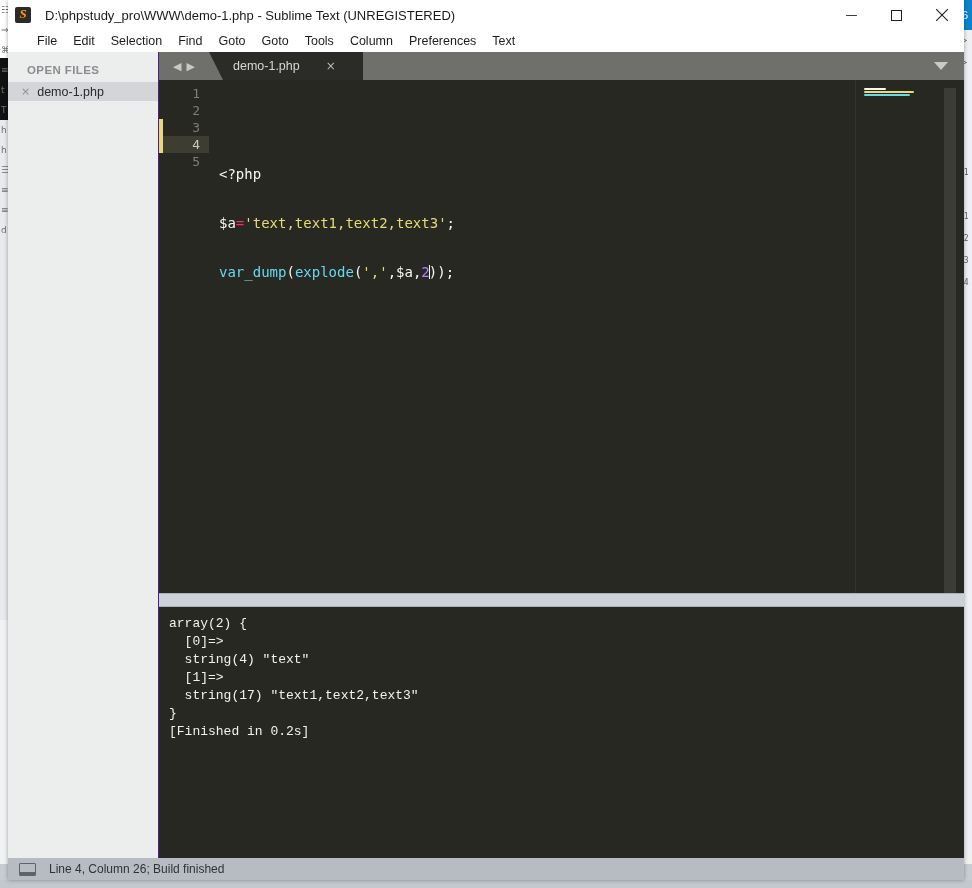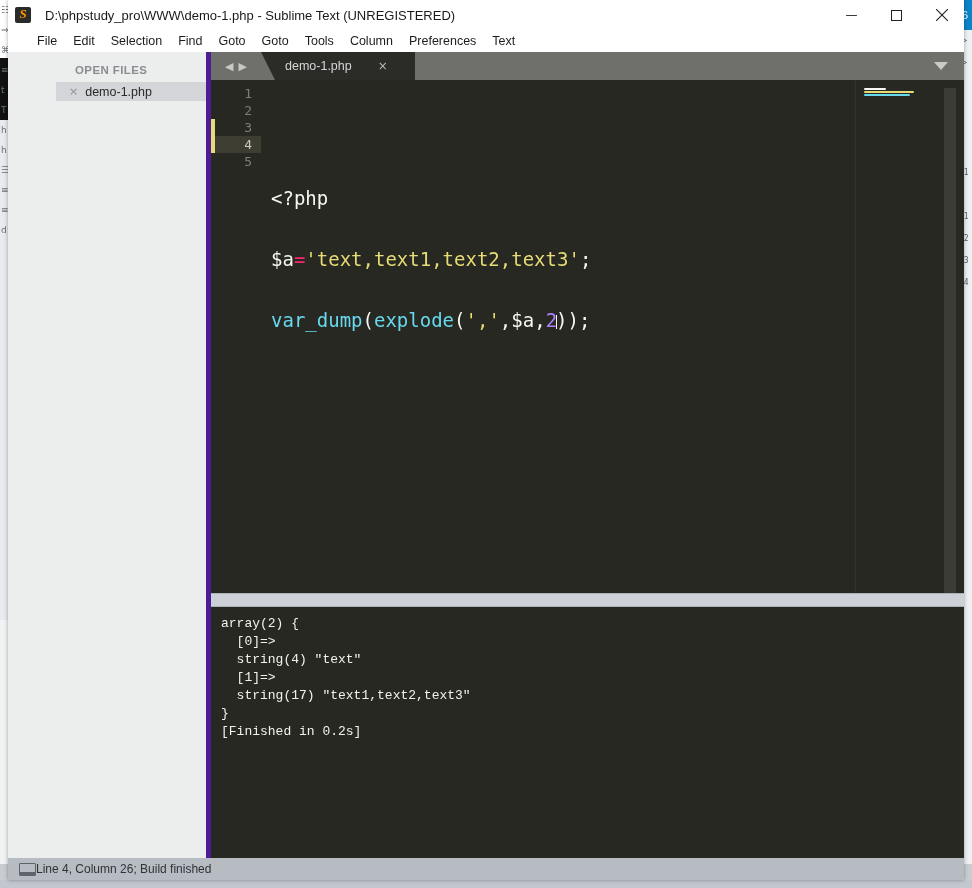--- a/index.html
+++ b/index.html
@@ -160,22 +160,21 @@
     flex: 1 1 auto;
     display: flex;
     min-height: 0;
   }
 
   .sidebar {
     width: 150px;
     background: #eceded;
     flex: 0 0 auto;
     padding-top: 8px;
-    border-right: 5px solid #4c1d95;
-    padding-left: 48px;
+    border-right: 1px solid #4c1d95;
   }
   .sidebar-header {
     font-size: 11.5px;
     font-weight: bold;
     color: #8a8d90;
     letter-spacing: 0.4px;
     padding: 4px 0 6px 19px;
   }
   .sidebar-file {
     display: flex;
@@ -297,21 +296,21 @@
     content: "";
     position: absolute;
     left: 0; top: 0; bottom: 0;
     width: 4px;
     background: #e6db74;
   }
   .code {
     flex: 1 1 auto;
     padding-top: 5px;
     font-family: "DejaVu Sans Mono", monospace;
-    font-size: 19px;
+    font-size: 14px;
     white-space: pre;
     min-width: 0;
     overflow: hidden;
   }
   .code .row {
     height: 17px;
     line-height: 17px;
     padding-left: 10px;
   }
   .tok-plain  { color: #f8f8f2; }
@@ -397,21 +396,21 @@
     position: relative;
   }
   .status-icon::after {
     content: "";
     position: absolute;
     left: 0; right: 0; bottom: 0;
     height: 3px;
     background: #5f646b;
   }
   .status-text {
-    margin-left: 0;
+    margin-left: 13px;
     font-size: 12px;
     color: #2f3338;
   }
   .watermark {
     position: absolute;
     right: 4px;
     top: 1px;
     font-size: 15px;
     color: #cfd3d8;
     letter-spacing: 0.2px;

